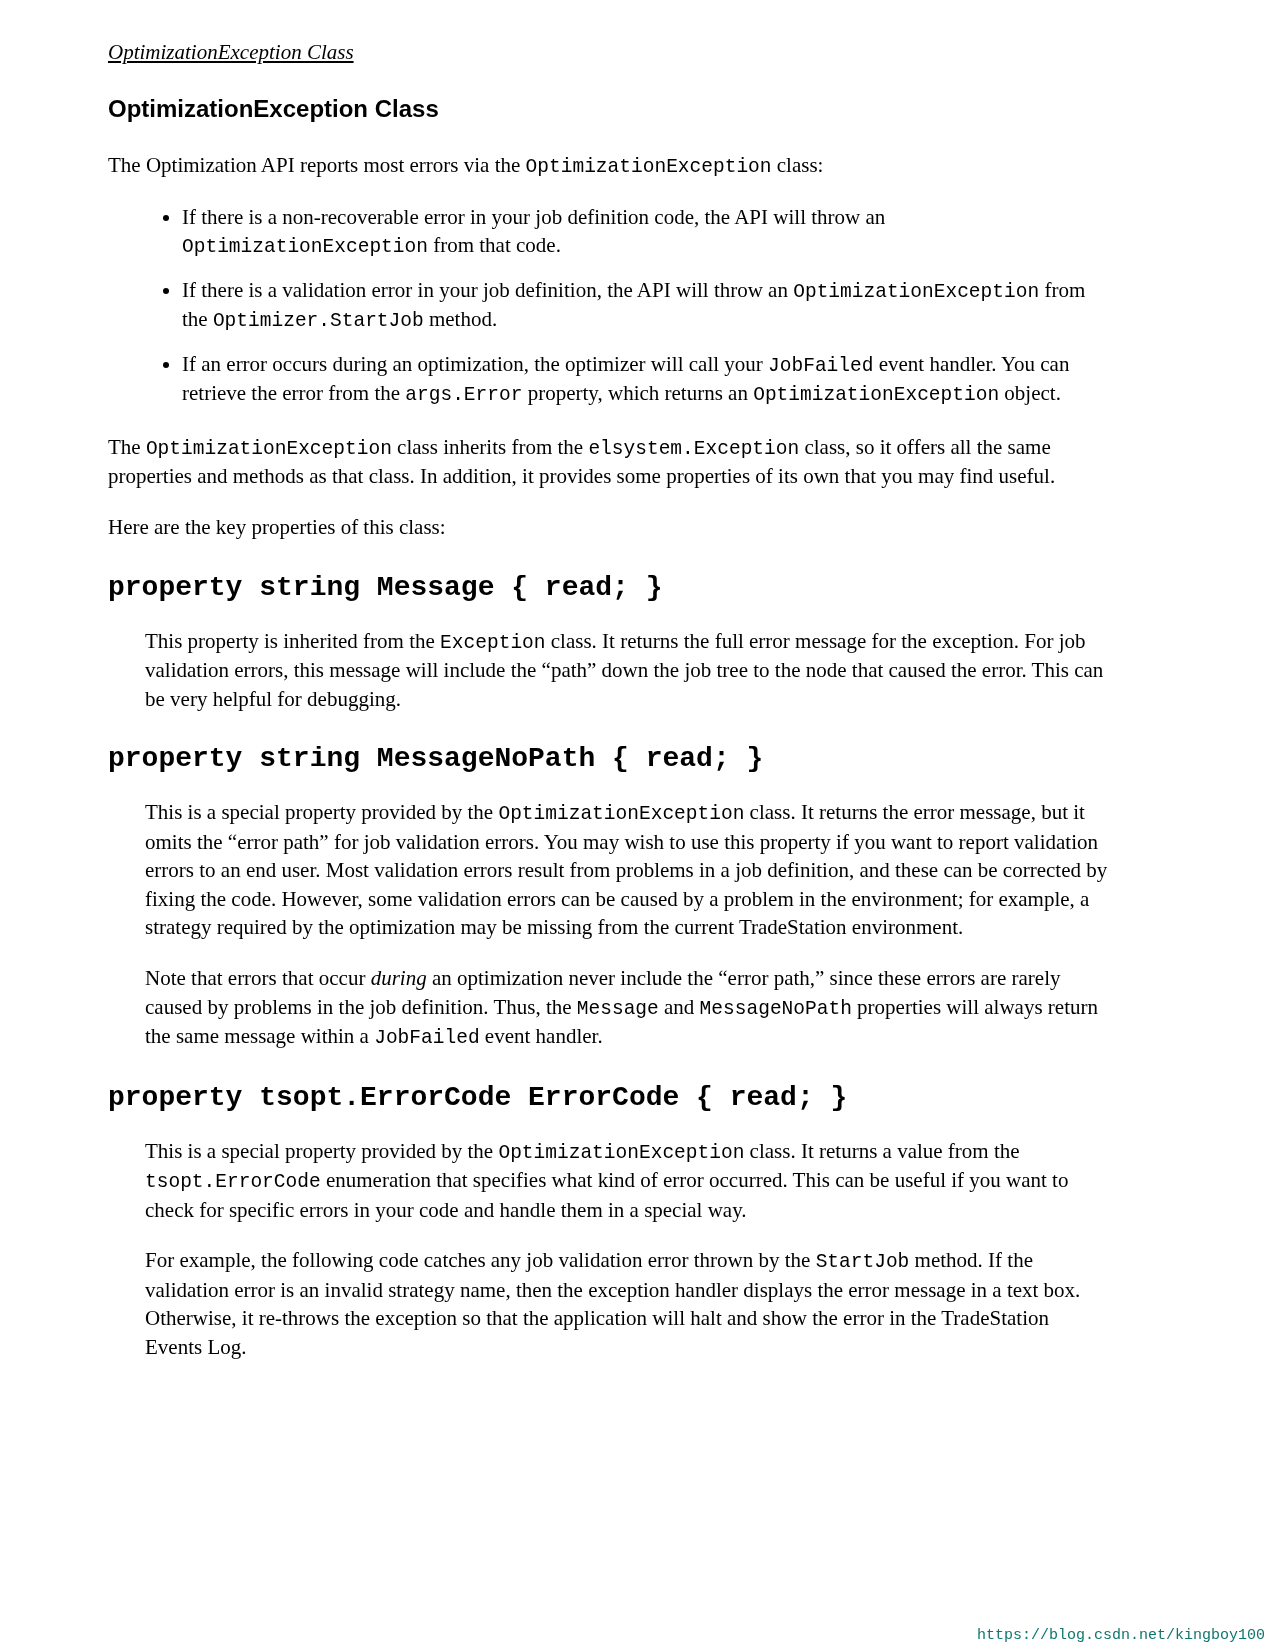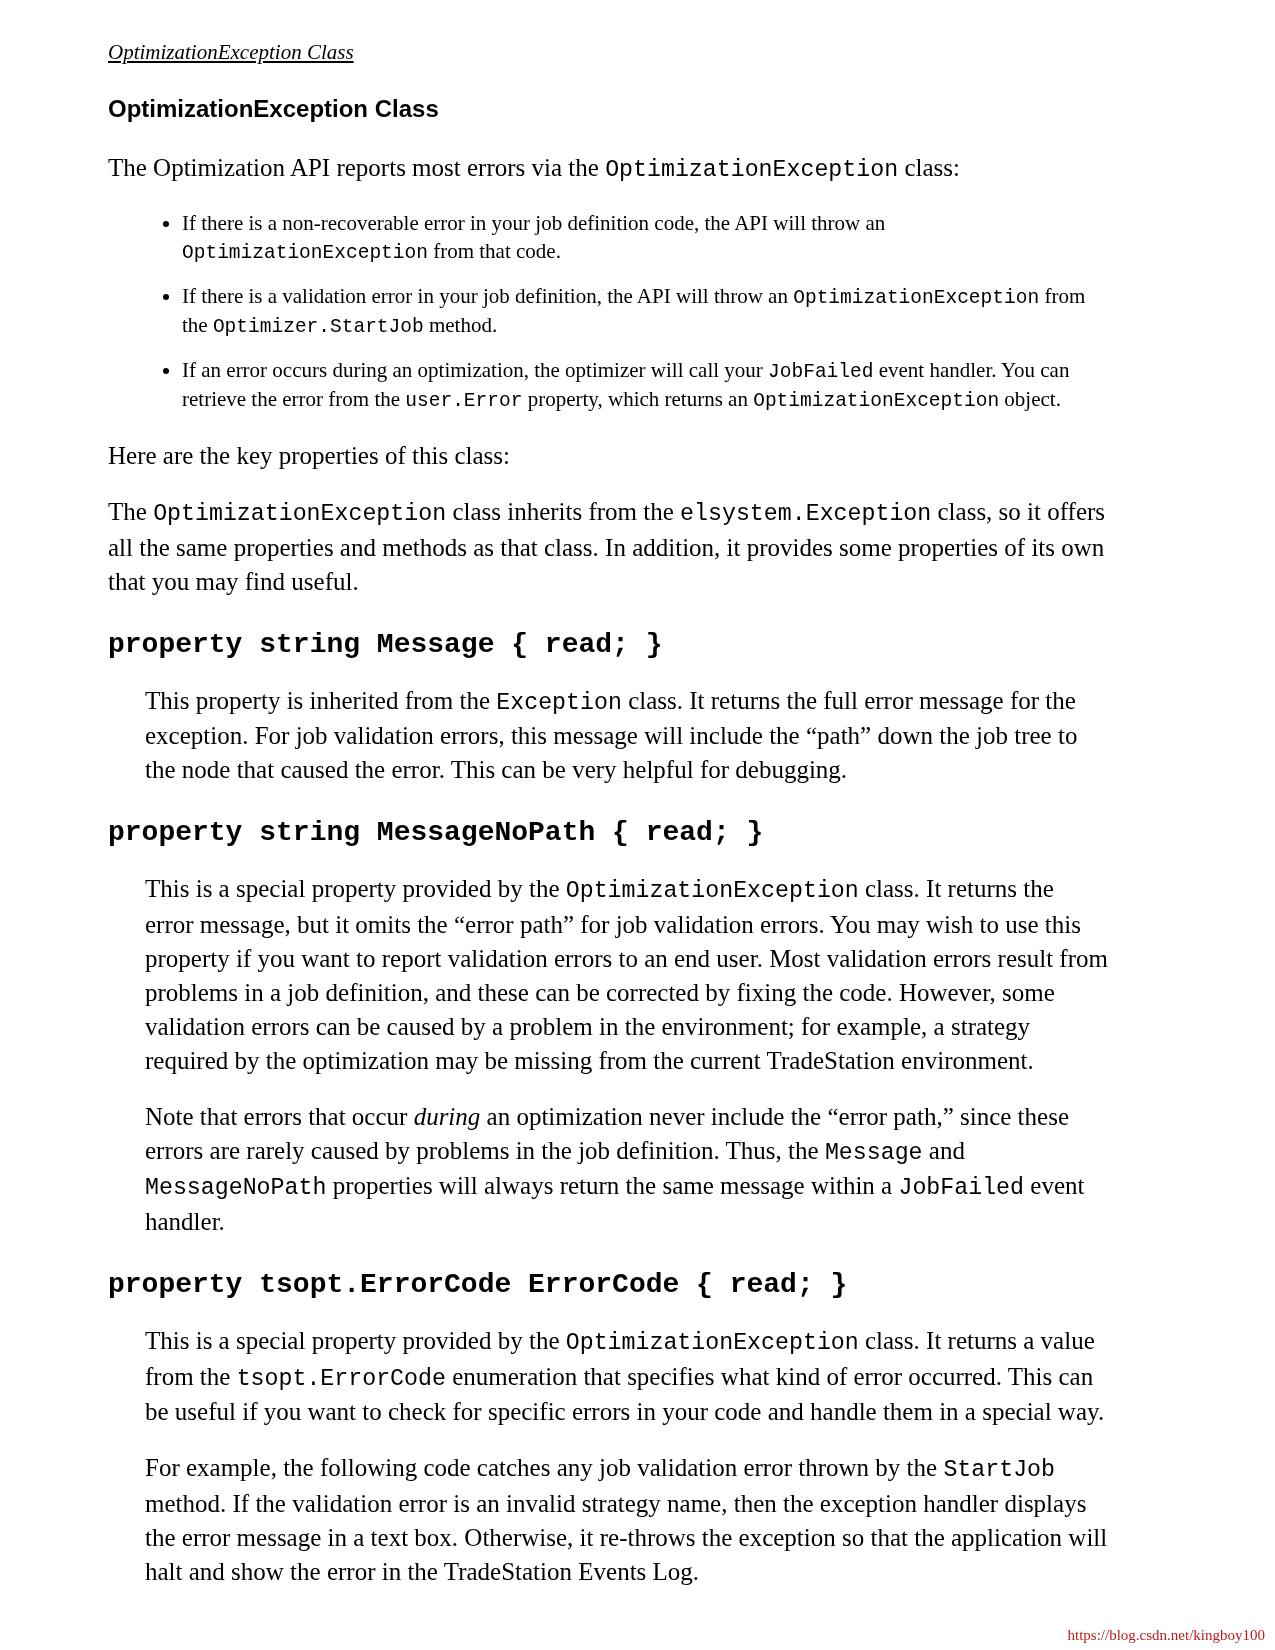--- a/index.html
+++ b/index.html
@@ -25,21 +25,21 @@
     margin-bottom: 30px;
   }
   .running-header .header-text { text-decoration: underline; }
   .title {
     font-family: "Liberation Sans", sans-serif;
     font-weight: bold;
     font-size: 24px;
     margin: 0 0 28px 0;
   }
   .para {
-    font-size: 25px;
+    font-size: 21px;
     line-height: 1.36;
     margin: 0 0 22px 0;
   }
   .indented { margin-left: 37px; }
   ul.bullets {
     margin: 0 0 24px 0;
     padding-left: 74px;
     list-style: disc outside;
   }
   ul.bullets li {
@@ -63,48 +63,48 @@
     top: 1498px;
     left: 108px;
     width: 1000px;
     text-align: center;
     font-size: 20px;
   }
   .watermark {
     position: absolute;
     right: 10px;
     bottom: 6px;
-    font-family: Liberation Serif, serif;
+    font-family: Liberation Mono, monospace;
     font-size: 15px;
-    color: #b91c1c;
+    color: #0f766e;
   }
 </style>
 </head>
 <body>
 
 <div class="page">
   <div class="content">
 
     <div class="running-header">
       <span class="header-text">OptimizationException Class</span>
     </div>
 
     <h1 class="title">OptimizationException Class</h1>
 
     <p class="para">The Optimization API reports most errors via the <span class="code">OptimizationException</span> class:</p>
 
     <ul class="bullets">
       <li>If there is a non-recoverable error in your job definition code, the API will throw an <span class="code">OptimizationException</span> from that code.</li>
       <li>If there is a validation error in your job definition, the API will throw an <span class="code">OptimizationException</span> from the <span class="code">Optimizer.StartJob</span> method.</li>
-      <li>If an error occurs during an optimization, the optimizer will call your <span class="code">JobFailed</span> event handler. You can retrieve the error from the <span class="code">user.Error</span> property, which returns an <span class="code">OptimizationException</span> object.</li>
+      <li>If an error occurs during an optimization, the optimizer will call your <span class="code">JobFailed</span> event handler. You can retrieve the error from the <span class="code">args.Error</span> property, which returns an <span class="code">OptimizationException</span> object.</li>
     </ul>
 
+    <p class="para">The <span class="code">OptimizationException</span> class inherits from the <span class="code">elsystem.Exception</span> class, so it offers all the same properties and methods as that class. In addition, it provides some properties of its own that you may find useful.</p>
+
     <p class="para">Here are the key properties of this class:</p>
-
-    <p class="para">The <span class="code">OptimizationException</span> class inherits from the <span class="code">elsystem.Exception</span> class, so it offers all the same properties and methods as that class. In addition, it provides some properties of its own that you may find useful.</p>
 
     <h2 class="prop-heading">property string Message { read; }</h2>
     <p class="para indented">This property is inherited from the <span class="code">Exception</span> class. It returns the full error message for the exception. For job validation errors, this message will include the “path” down the job tree to the node that caused the error. This can be very helpful for debugging.</p>
 
     <h2 class="prop-heading">property string MessageNoPath { read; }</h2>
     <p class="para indented">This is a special property provided by the <span class="code">OptimizationException</span> class. It returns the error message, but it omits the “error path” for job validation errors. You may wish to use this property if you want to report validation errors to an end user. Most validation errors result from problems in a job definition, and these can be corrected by fixing the code. However, some validation errors can be caused by a problem in the environment; for example, a strategy required by the optimization may be missing from the current TradeStation environment.</p>
     <p class="para indented">Note that errors that occur <span class="em">during</span> an optimization never include the “error path,” since these errors are rarely caused by problems in the job definition. Thus, the <span class="code">Message</span> and <span class="code">MessageNoPath</span> properties will always return the same message within a <span class="code">JobFailed</span> event handler.</p>
 
     <h2 class="prop-heading">property tsopt.ErrorCode ErrorCode { read; }</h2>
     <p class="para indented">This is a special property provided by the <span class="code">OptimizationException</span> class. It returns a value from the <span class="code">tsopt.ErrorCode</span> enumeration that specifies what kind of error occurred. This can be useful if you want to check for specific errors in your code and handle them in a special way.</p>

